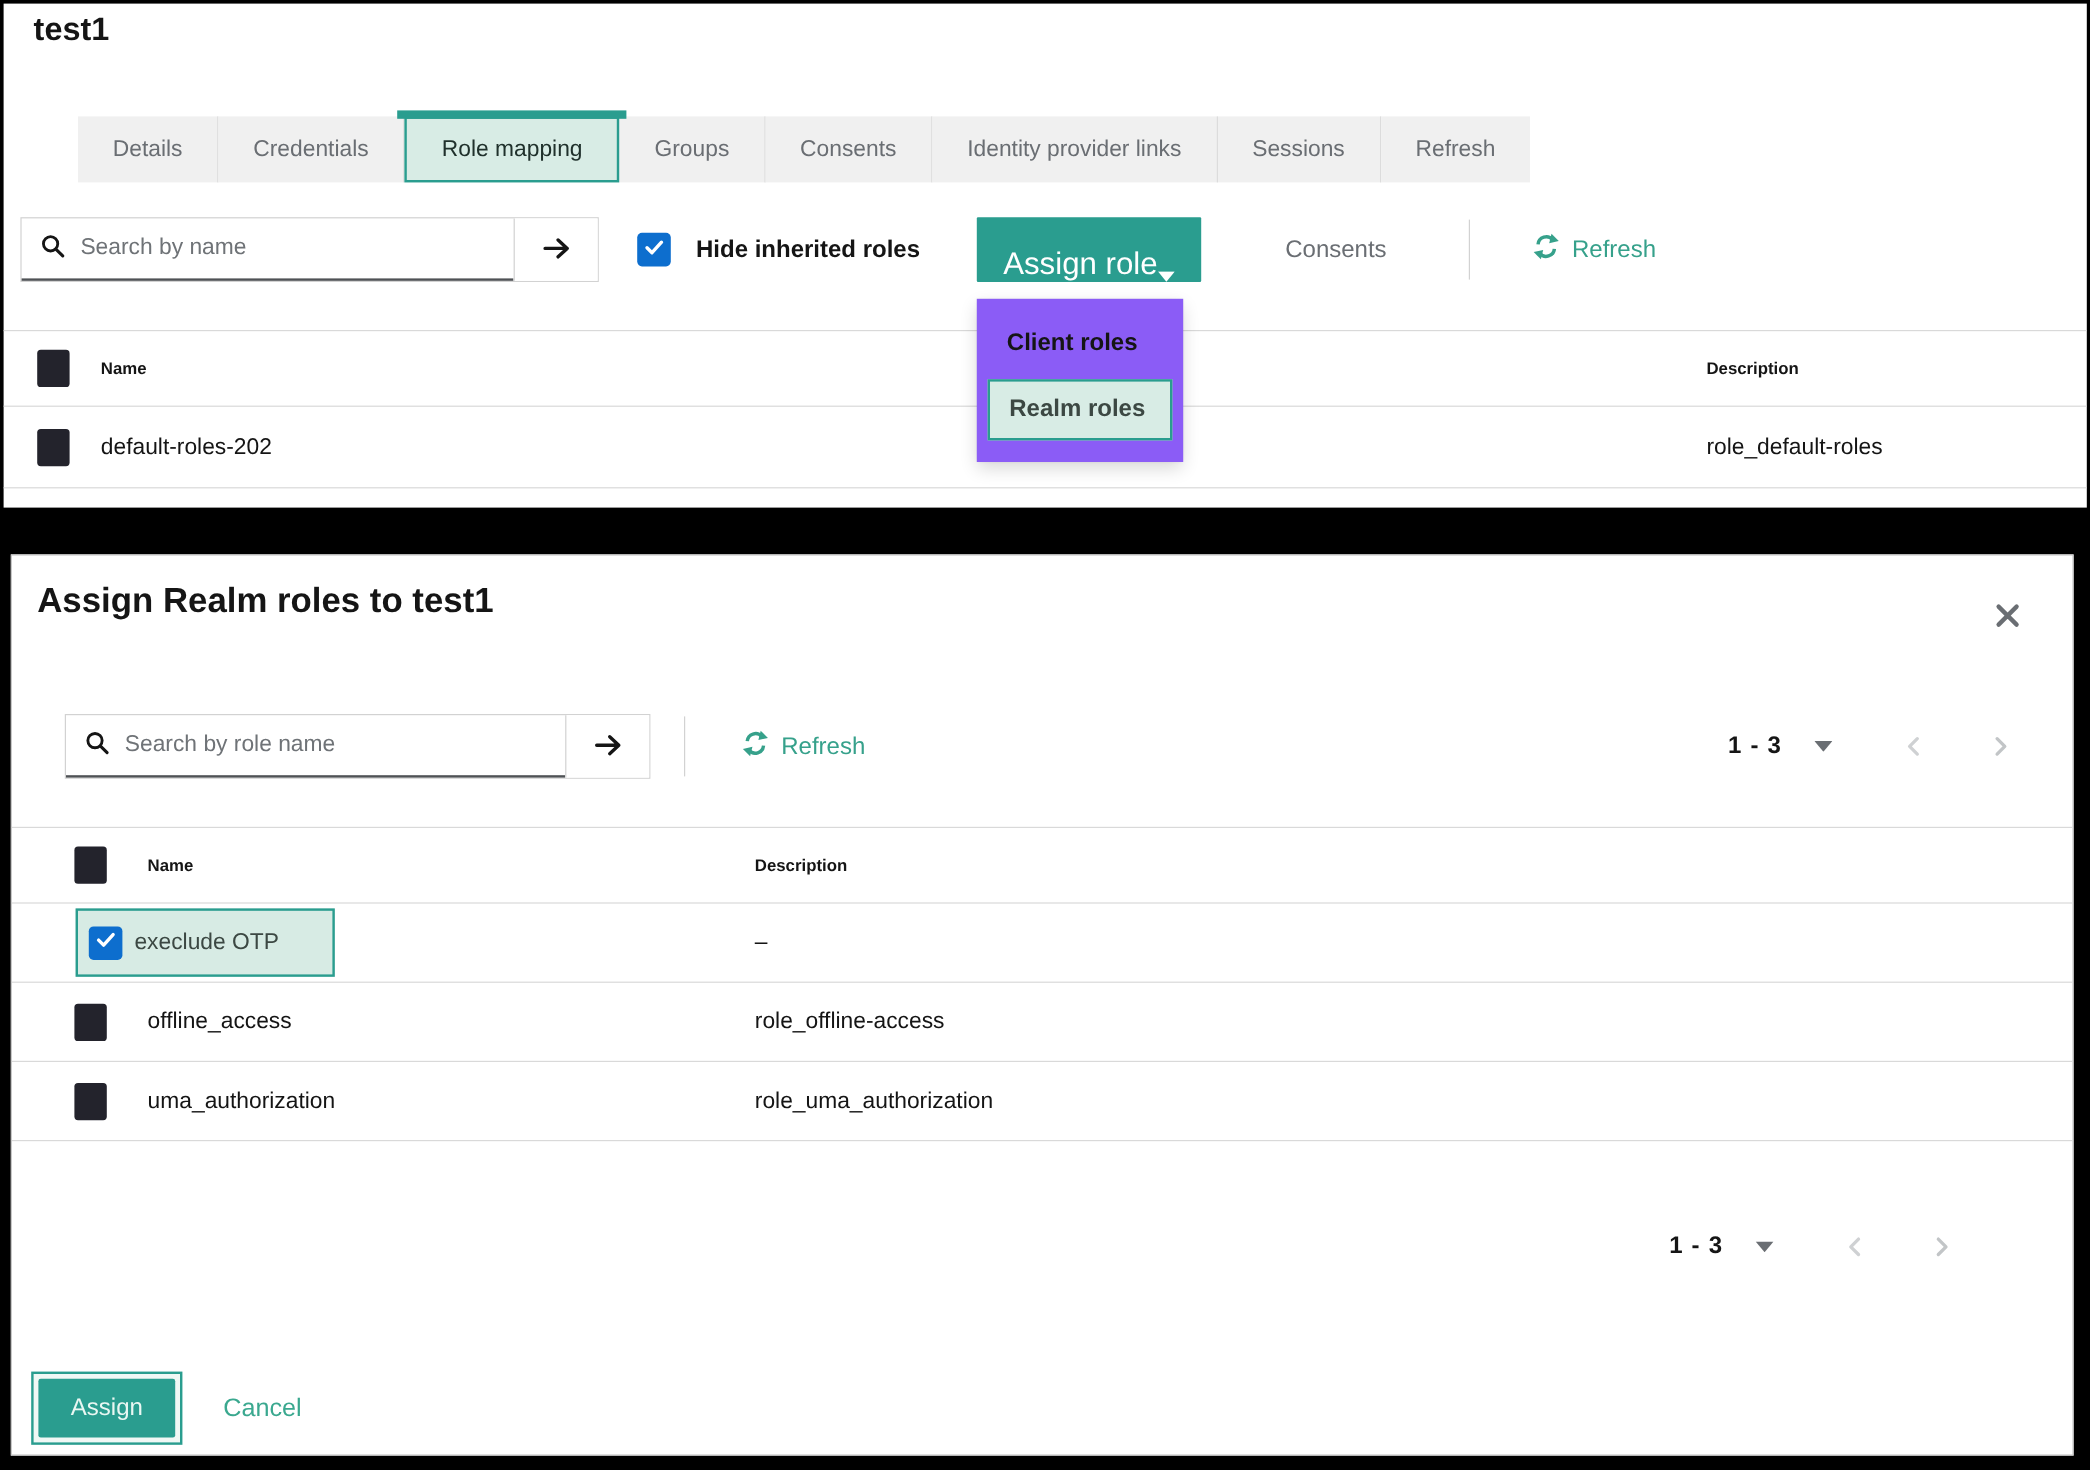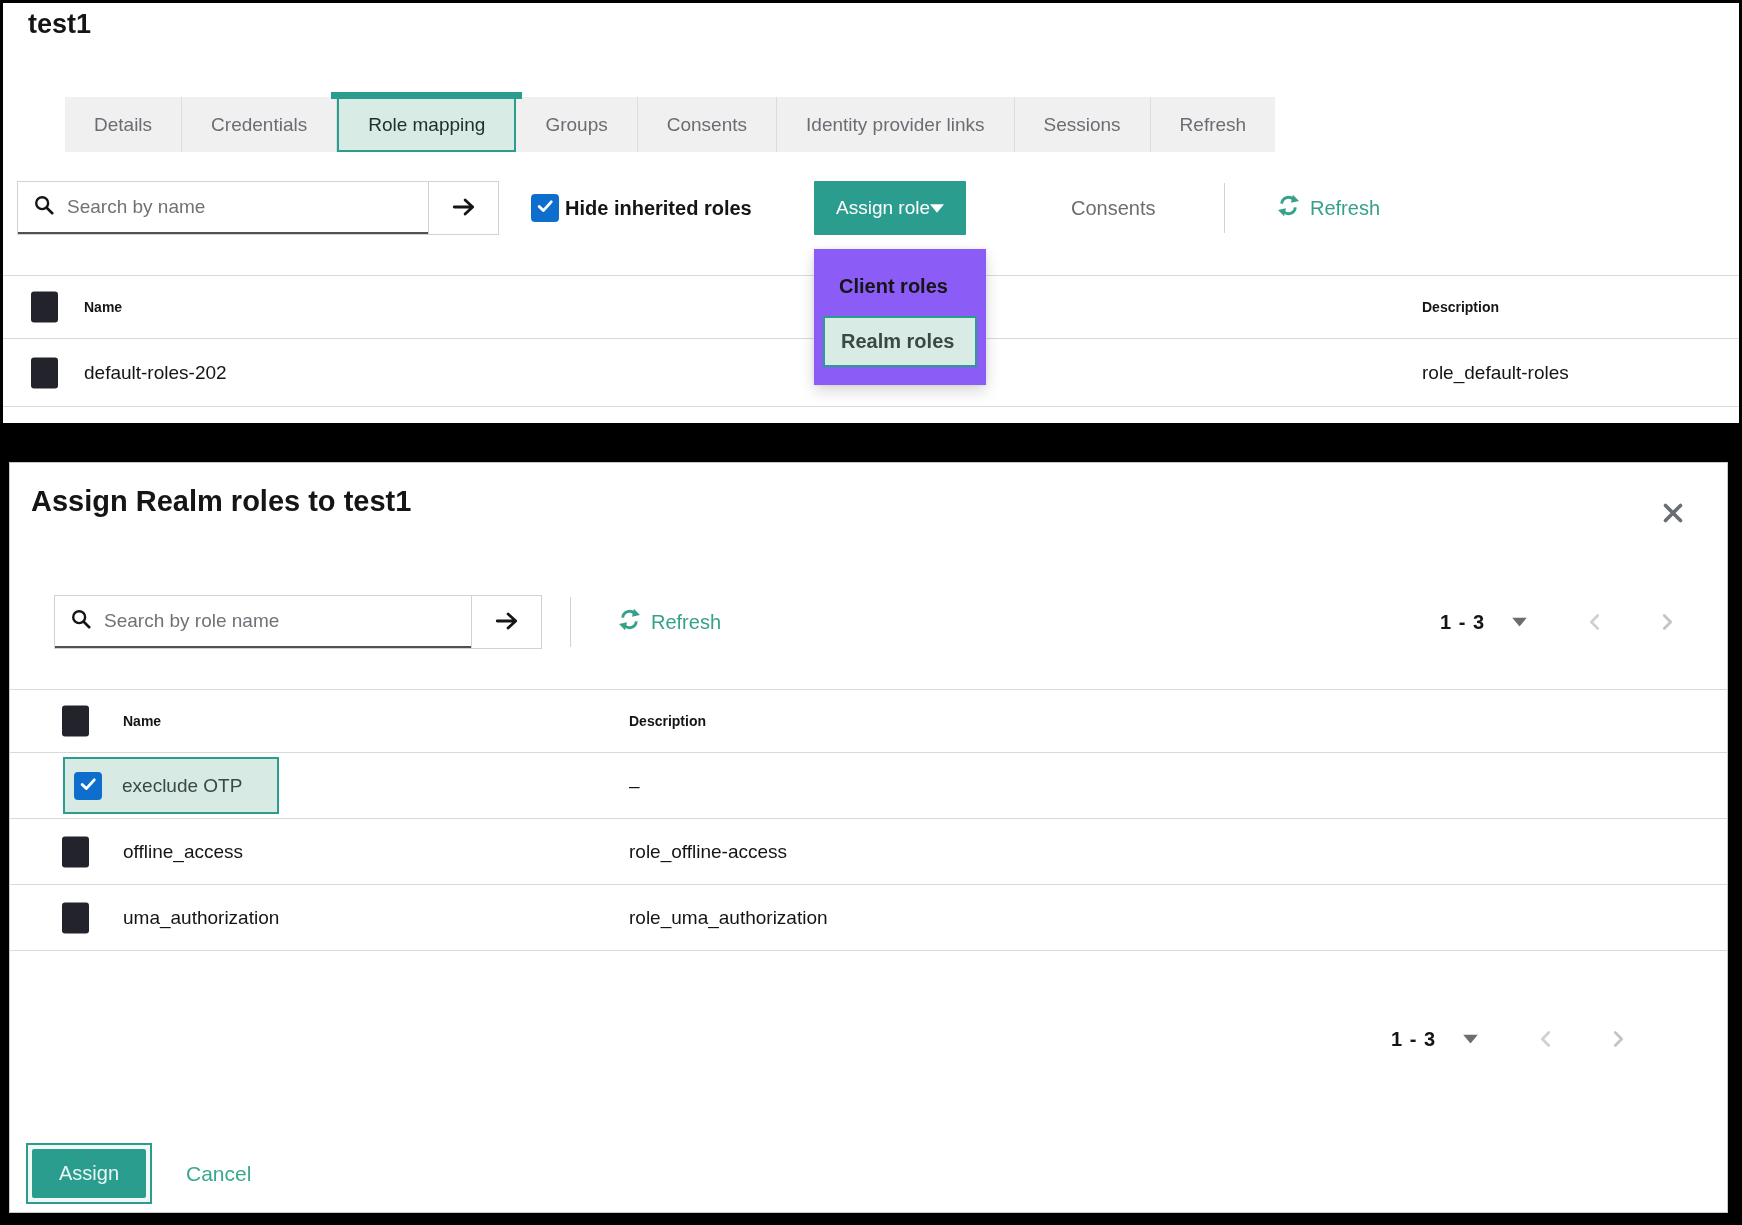--- a/index.html
+++ b/index.html
@@ -47,25 +47,25 @@
   .search-input::placeholder{color:#6f7377;}
   .search-go{
     width:70px;flex:none;background:#fff;border:none;border-left:1px solid #d2d2d2;
     display:flex;align-items:center;justify-content:center;color:#151515;cursor:pointer;
   }
   .cb-blue{
     width:28px;height:28px;background:var(--cb-blue);border-radius:4px;flex:none;
     display:flex;align-items:center;justify-content:center;cursor:pointer;
   }
   .cb-dark{width:27px;height:31px;background:#23232c;border-radius:3px;flex:none;cursor:pointer;}
-  .checkbox-group{position:absolute;display:flex;align-items:center;gap:6px;}
+  .checkbox-group{position:absolute;display:flex;align-items:center;gap:21px;}
   .checkbox-label{font-size:20px;font-weight:600;color:#151515;}
   .btn-primary{
     position:absolute;height:54px;background:var(--accent);color:#fff;border:none;
-    font-size:19px;font-family:inherit;display:flex;align-items:center;
+    font-size:26px;font-family:inherit;display:flex;align-items:flex-end;
     padding:0 22px;cursor:pointer;border-radius:1px;
   }
   .text-btn{position:absolute;height:54px;display:flex;align-items:center;font-size:20px;color:var(--text-muted);cursor:pointer;background:none;border:none;font-family:inherit;}
   .v-divider{position:absolute;width:1px;height:50px;background:#d2d2d2;}
   .refresh{position:absolute;height:54px;display:flex;align-items:center;gap:10px;font-size:20px;color:#36a18b;cursor:pointer;background:none;border:none;font-family:inherit;}
   
   .dropdown{
     position:absolute;left:811px;top:246px;width:172px;background:#8b5cf6;z-index:5;
     box-shadow:0 6px 14px rgba(0,0,0,0.16),0 0 3px rgba(0,0,0,0.08);
     padding:16px 9px 18px 9px;
@@ -82,21 +82,21 @@
   .t-row{height:67px;border-bottom:1px solid var(--border);}
   .cell{position:absolute;top:50%;transform:translateY(-50%);font-size:19px;color:var(--text);white-space:nowrap;}
   .cell.head{font-weight:700;font-size:14px;}
   
   .modal{position:absolute;left:9px;top:462px;width:1719px;height:751px;background:#fff;border:1px solid #c8c8c8;}
   .modal-title{position:absolute;left:21px;top:22px;font-size:29px;font-weight:700;color:#151515;}
   .close-btn{position:absolute;right:42px;top:38px;color:#6a6e73;background:none;border:none;cursor:pointer;}
   .mrow-sel-box{
     position:absolute;left:53px;top:4px;width:216px;height:57px;
     background:#d7ebe4;border:2px solid var(--accent);
-    display:flex;align-items:center;gap:20px;padding-left:9px;
+    display:flex;align-items:center;gap:10px;padding-left:9px;
   }
   .sel-name{font-size:19px;color:#3c4843;}
   .pager{position:absolute;height:54px;width:260px;}
   .pager .range{position:absolute;left:0;top:50%;transform:translateY(-50%);font-size:20px;font-weight:700;color:#151515;letter-spacing:1px;}
   .pager .p-caret{position:absolute;left:72px;top:50%;transform:translateY(-50%);color:#6a6e73;cursor:pointer;display:flex;}
   .pager .chev{position:absolute;top:50%;transform:translateY(-50%);color:#cfd1d3;cursor:default;display:flex;background:none;border:none;}
   .pager .chev.left{left:144px;}
   .pager .chev.right{left:216px;color:#c2c5c7;}
   .assign-ring{
     position:absolute;left:16px;top:680px;border:2px solid var(--accent);

